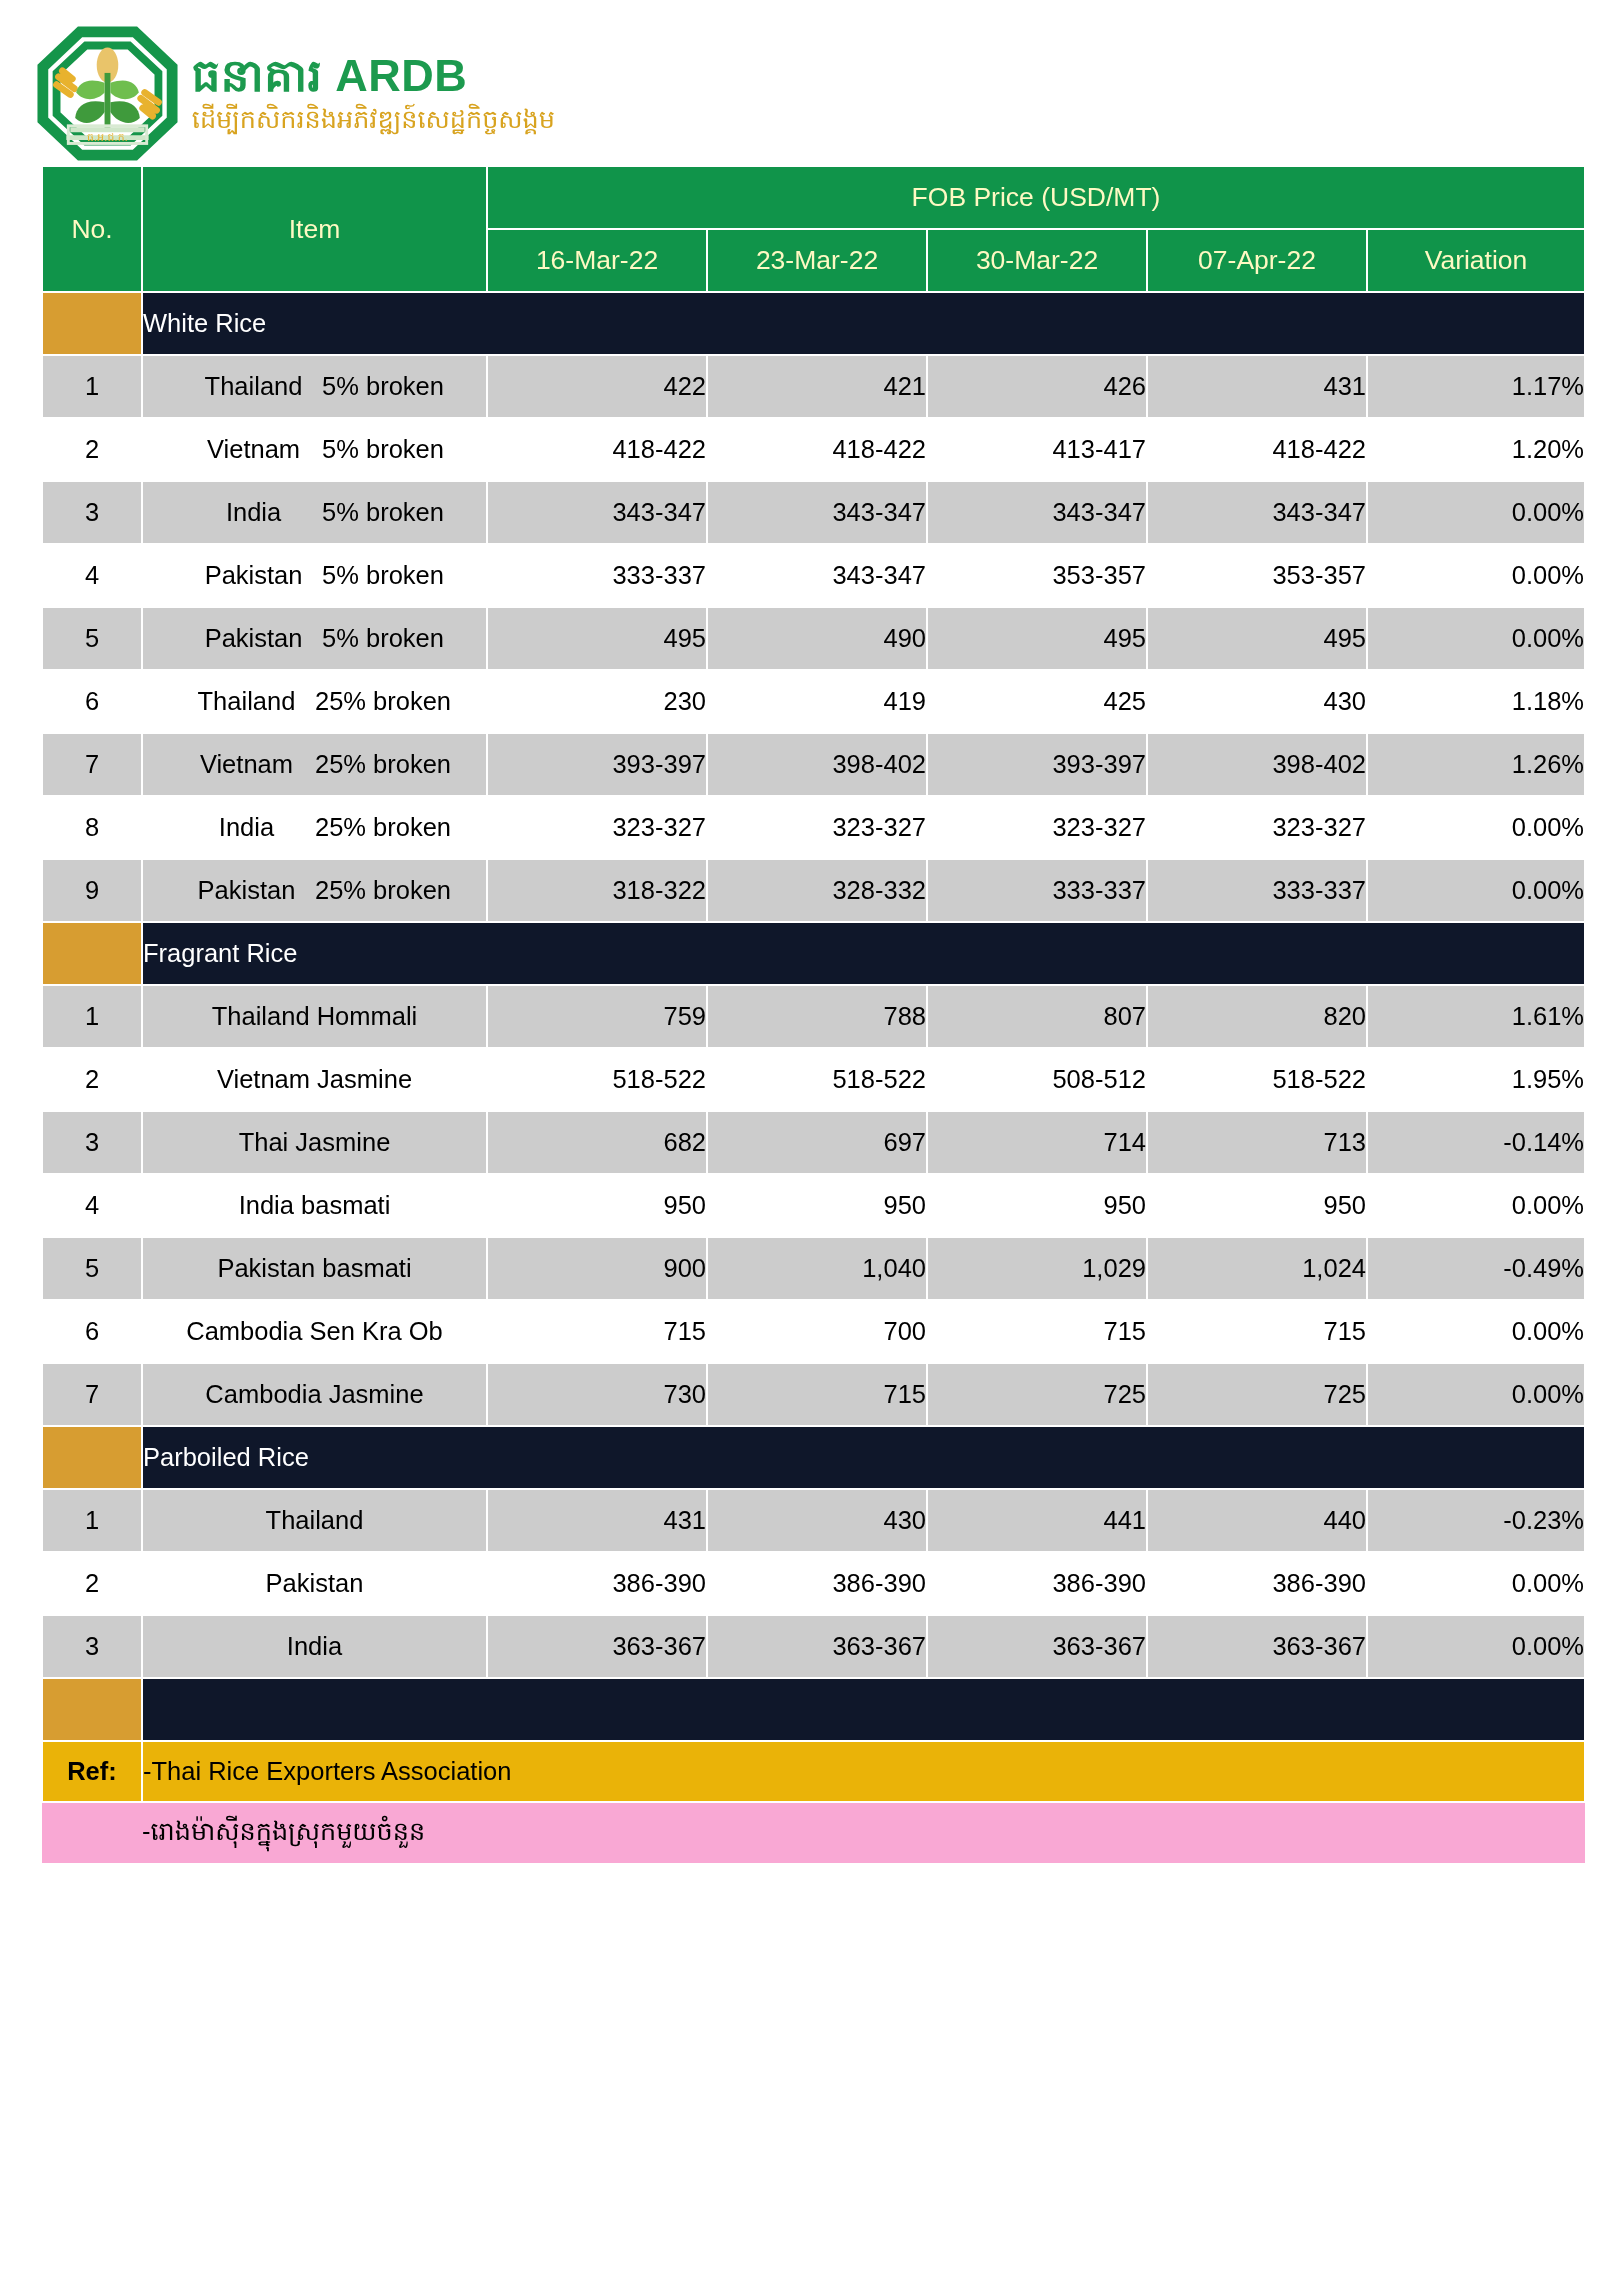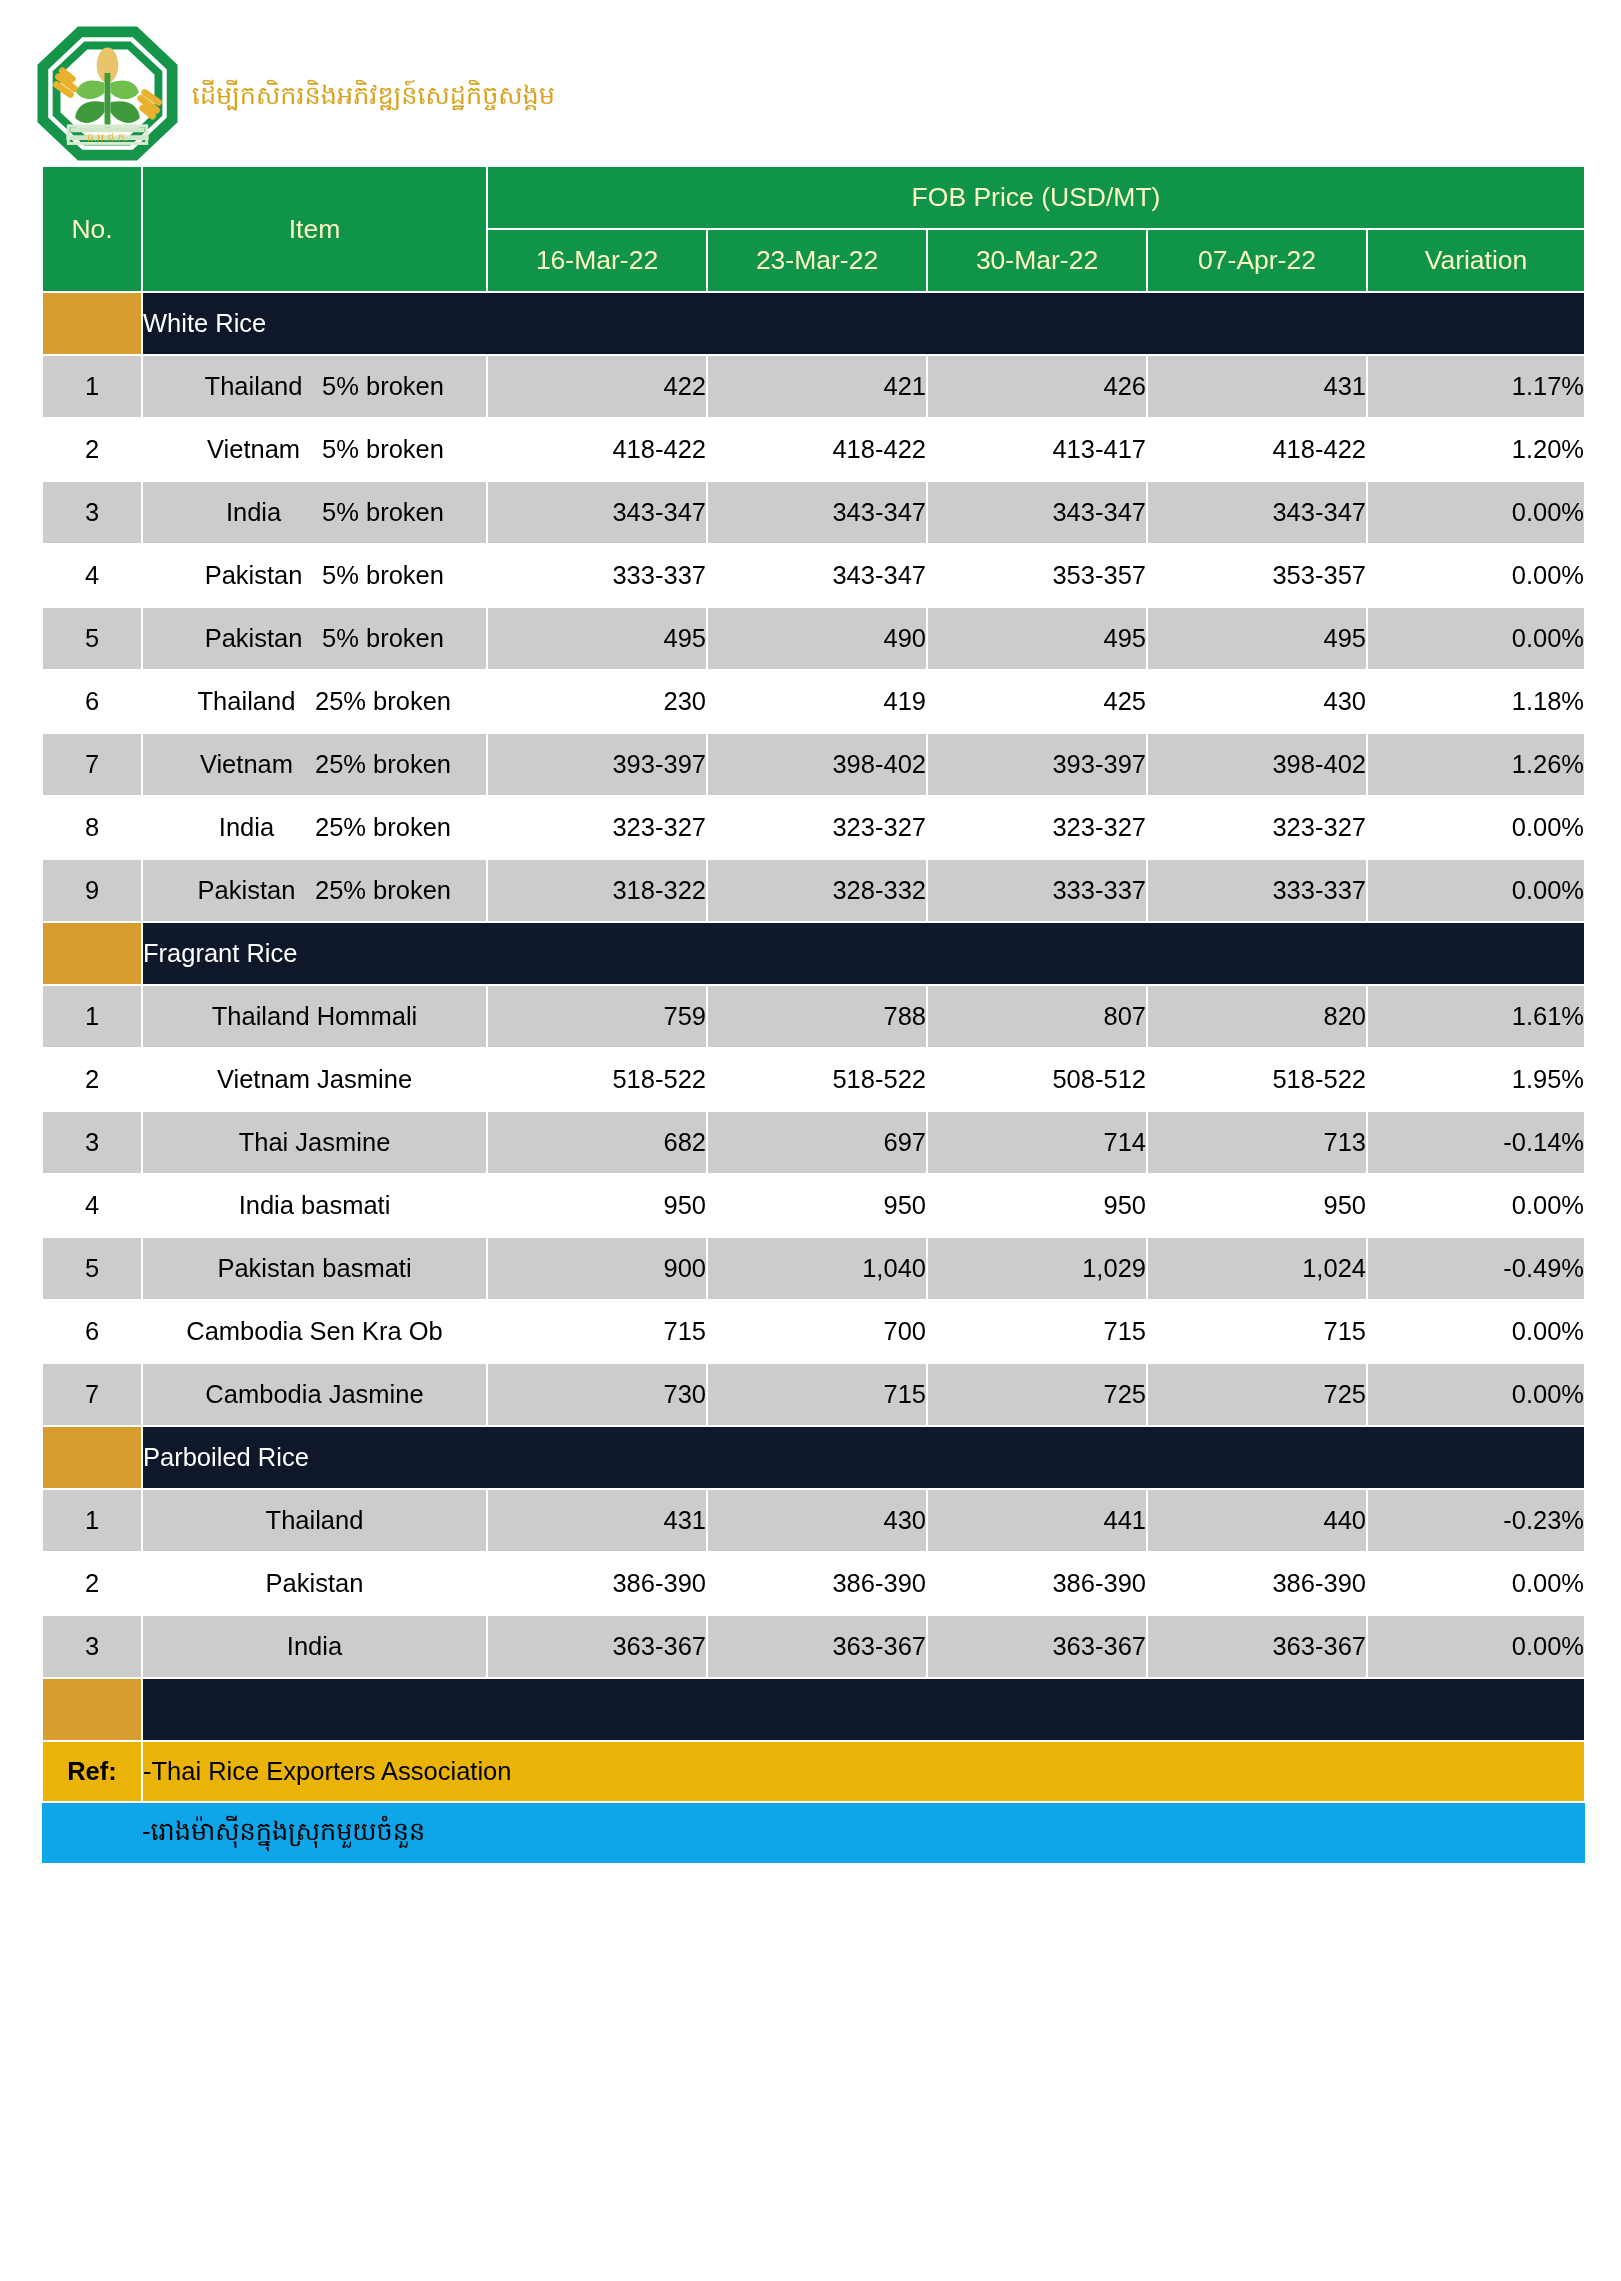--- a/index.html
+++ b/index.html
@@ -132,21 +132,21 @@
     font-weight: bold;
     font-size: 25.5px;
   }
   .ref-text {
     text-align: left;
     padding-left: 17.6px;
     font-size: 25.5px;
   }
   .ref-row2 td {
     height: 61px;
-    background: #0ea5e9;
+    background: #f9a8d4;
     border: none;
   }
   .ref-khmer {
     text-align: left;
     padding-left: 17.6px;
     font-size: 25.5px;
   }
 </style>
 </head>
 <body>
@@ -174,20 +174,21 @@
 
         <path d="M73,82 C54,78 44,86 43,98 C53,108 67,102 73,92 Z" fill="#3f9a3c"></path>
         <path d="M79,82 C98,78 108,86 109,98 C99,108 85,102 79,92 Z" fill="#3f9a3c"></path>
 
         <path d="M38,110 L114,110 M34,118 L118,118" stroke="#cfe6c9" stroke-width="5"></path>
         <rect x="36" y="106" width="80" height="18" fill="none" stroke="#d9ead3" stroke-width="3"></rect>
         <text x="76" y="122" font-size="11" fill="#e8b22e" text-anchor="middle" font-family="DejaVu Sans, sans-serif">ធ.អ.ជ.ក.</text>
       </svg>
     </div>
     <div class="brand-text">
+      <div class="brand-title">ធនាគារ ARDB</div>
       <div class="brand-sub">ដើម្បីកសិករនិងអភិវឌ្ឍន៍សេដ្ឋកិច្ចសង្គម</div>
     </div>
   </div>
 
 
   <div class="table-wrap">
     <table class="price">
       <colgroup>
         <col class="c-no">
           <col class="c-item">

